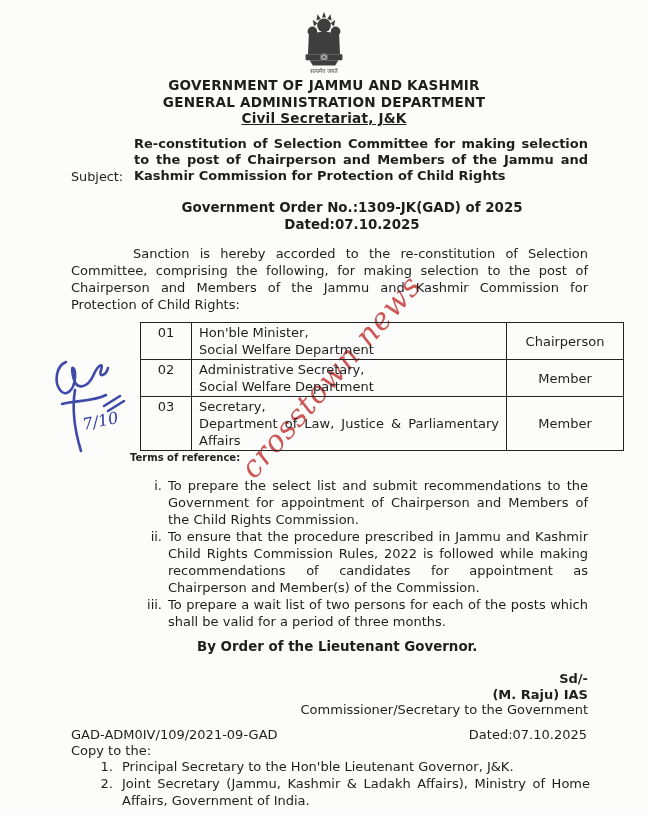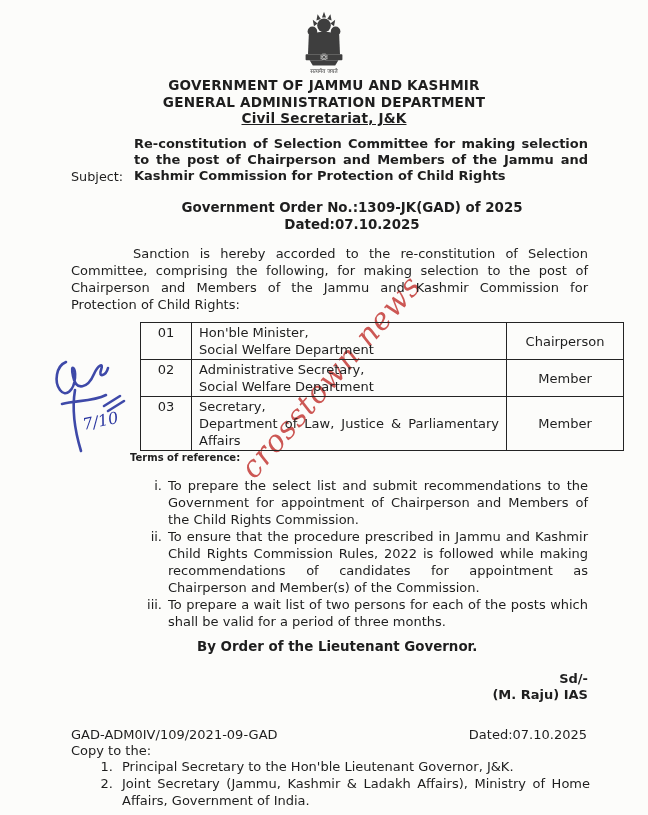--- a/index.html
+++ b/index.html
@@ -155,20 +155,21 @@
     <div class="term">
       <span class="tm">iii.</span>
       <span class="tt">To prepare a wait list of two persons for each of the posts which shall be valid for a period of three months.</span>
     </div>
   </div>
 
   <div class="by-order">By Order of the Lieutenant Governor.</div>
   <div class="sig-block">
     <div class="b">Sd/-</div>
     <div class="b">(M. Raju) IAS</div>
+    <div>Commissioner/Secretary to the Government</div>
   </div>
 
   <div class="file-row">
     <span>GAD-ADM0IV/109/2021-09-GAD</span>
     <span>Dated:07.10.2025</span>
   </div>
   <div class="copy-head">Copy to the:</div>
   <div class="copy-list">
     <div class="copy-item">
       <span class="cm">1.</span>

